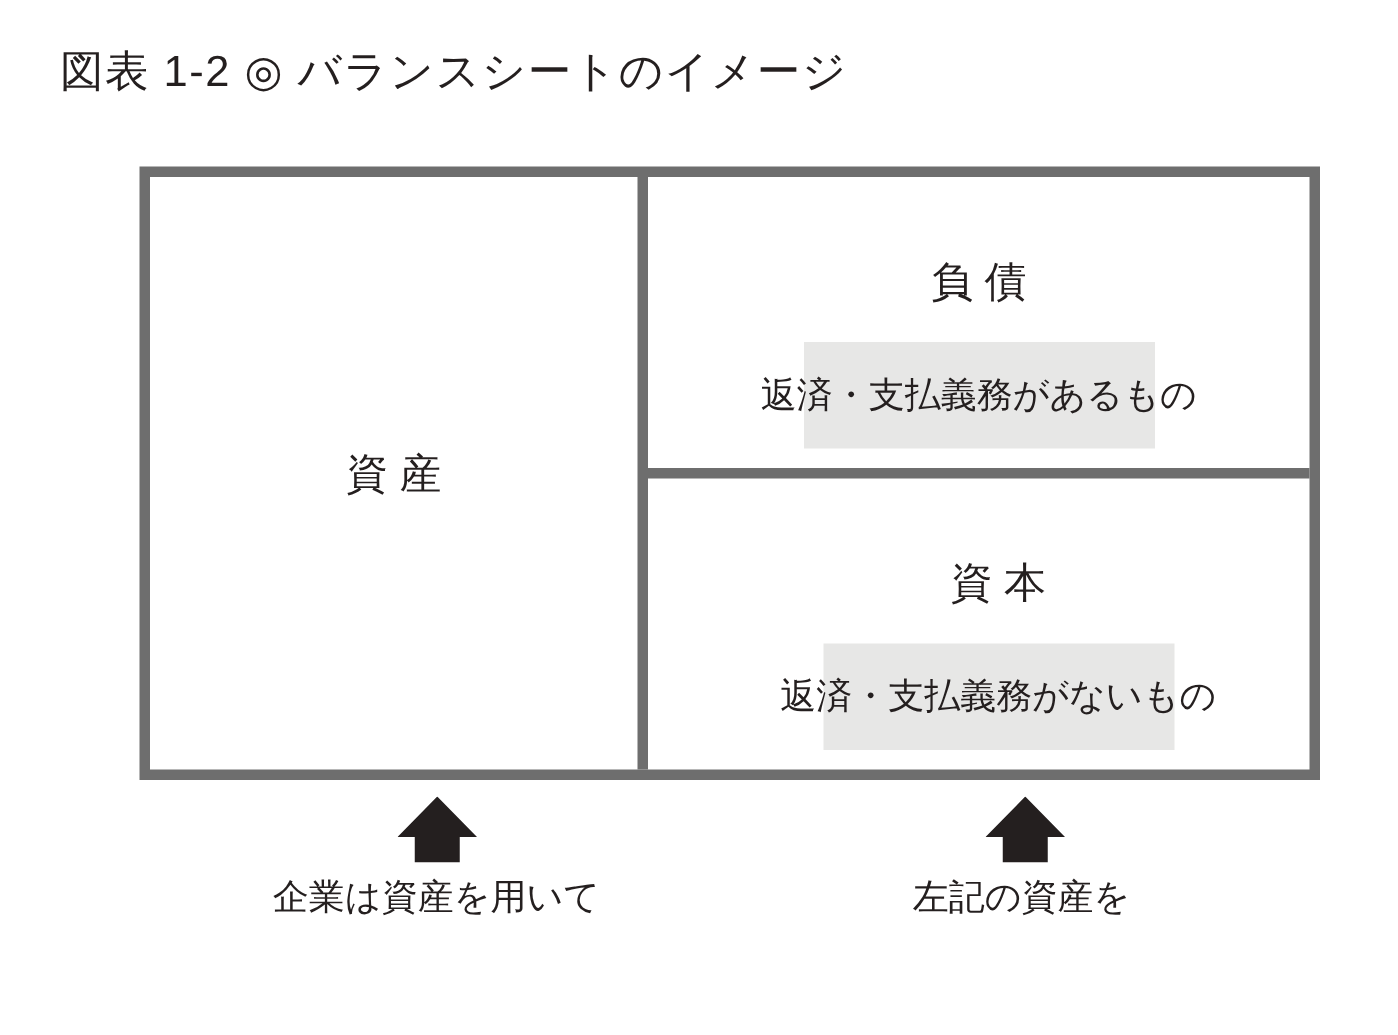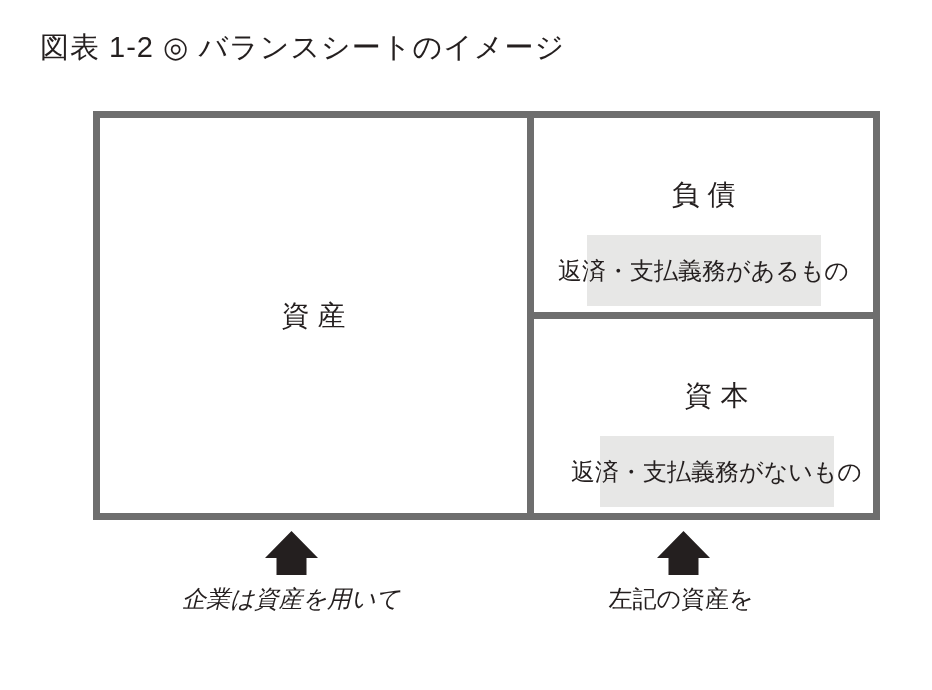--- a/index.html
+++ b/index.html
@@ -30,42 +30,41 @@
     position: absolute;
     left: 93px;
     top: 111px;
     width: 787px;
     height: 409px;
     border: 7px solid var(--border);
     display: flex;
     background: var(--bg);
   }
   .assets-cell {
-    width: 434px;
+    width: 332px;
     border-right: 7px solid var(--border);
     display: flex;
     align-items: center;
     justify-content: center;
   }
   .right-col {
     flex: 1;
     display: flex;
     flex-direction: column;
   }
   .liabilities-cell {
     height: 201px;
     border-bottom: 7px solid var(--border);
   }
   .capital-cell { flex: 1; padding-left: 26px; }
   .sub-cell {
     display: flex;
     flex-direction: column;
     align-items: center;
     padding-top: 52px;
-    justify-content: center;
   }
   .cell-label {
     font-size: 28px;
     font-weight: 500;
     line-height: 36px;
     white-space: nowrap;
   }
   .note {
     margin-top: 22px;
     width: 234px;
@@ -92,21 +91,21 @@
   .arrow-right { left: 657px; }
   .caption {
     position: absolute;
     top: 584px;
     width: 340px;
     text-align: center;
     font-size: 24px;
     line-height: 30px;
     white-space: nowrap;
   }
-  .caption-left { left: 121px; font-style: italic; }
+  .caption-left { left: 121px; }
   .caption-right { left: 511px; }
 </style>
 </head>
 <body>
 
 <div class="title">図表 1-2 ◎ バランスシートのイメージ</div>
 
 <div class="diagram">
   <div class="assets-cell">
     <div class="cell-label">資 産</div>

